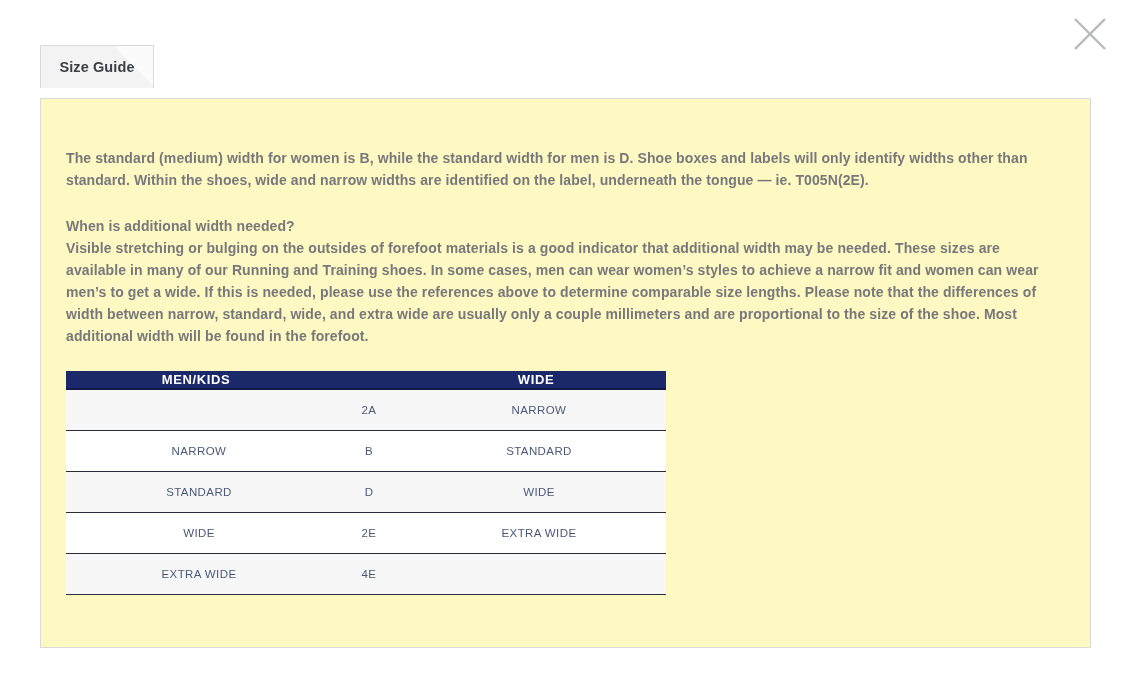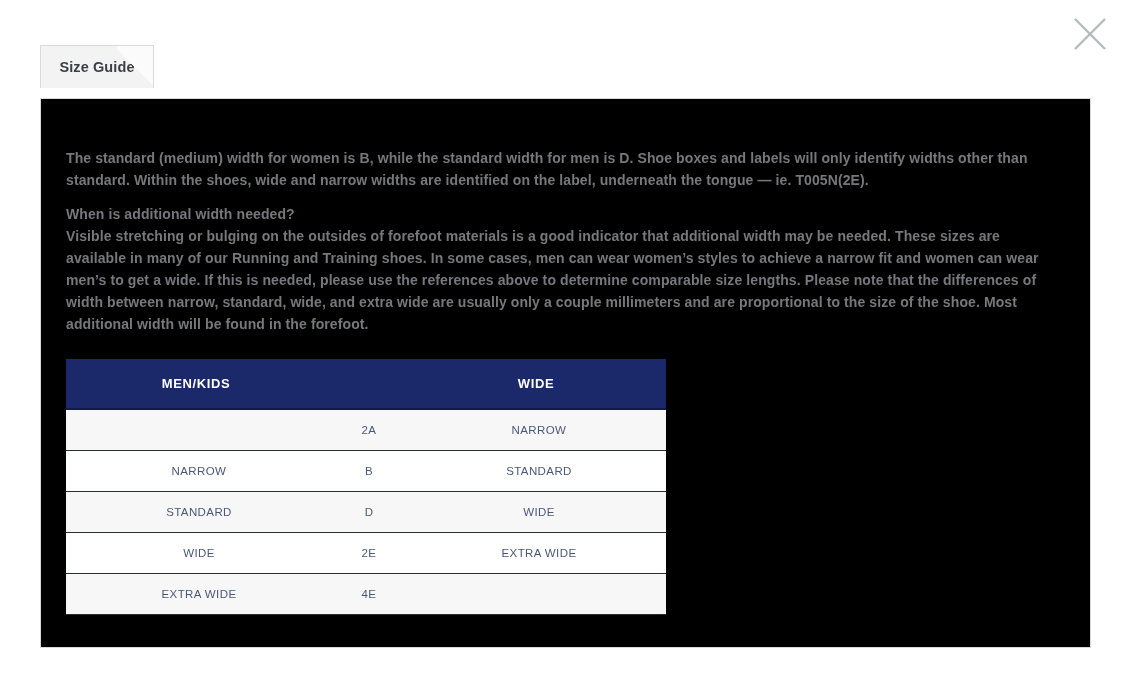--- a/index.html
+++ b/index.html
@@ -53,51 +53,51 @@
     border: 1px solid #dadada;
     border-bottom: none;
     position: relative;
     z-index: 4;
   }
 
   
   .panel {
     position: absolute; left: 40px; top: 98px;
     width: 1051px; height: 550px;
-    background: #000000;
+    background: #fef9c3;
     border: 1px solid #d9d9d9;
   }
   .panel-inner { padding: 48px 25px 0 25px; }
 
   .body-text {
     margin: 0;
     max-width: 990px;
     color: #77787b;
     font-size: 14px;
     line-height: 22px;
     font-weight: 600;
     letter-spacing: 0.1px;
   }
-  .para2 { margin-top: 12px; }
+  .para2 { margin-top: 24px; }
   .q-line { display: block; }
 
   
   table.width-table {
     border-collapse: collapse;
     margin-top: 24px;
     width: 600px;
     table-layout: fixed;
   }
   .col-a { width: 260px; }
   .col-b { width: 80px; }
   .col-c { width: 260px; }
   table.width-table thead th {
     background: #1b296a;
     color: #ffffff;
-    height: 50px;
+    height: 18px;
     font-size: 13px;
     font-weight: bold;
     letter-spacing: 0.6px;
     text-align: center;
     border-bottom: 2px solid #121b48;
   }
   table.width-table tbody td {
     height: 41px;
     font-size: 11.5px;
     color: #4a5878;

